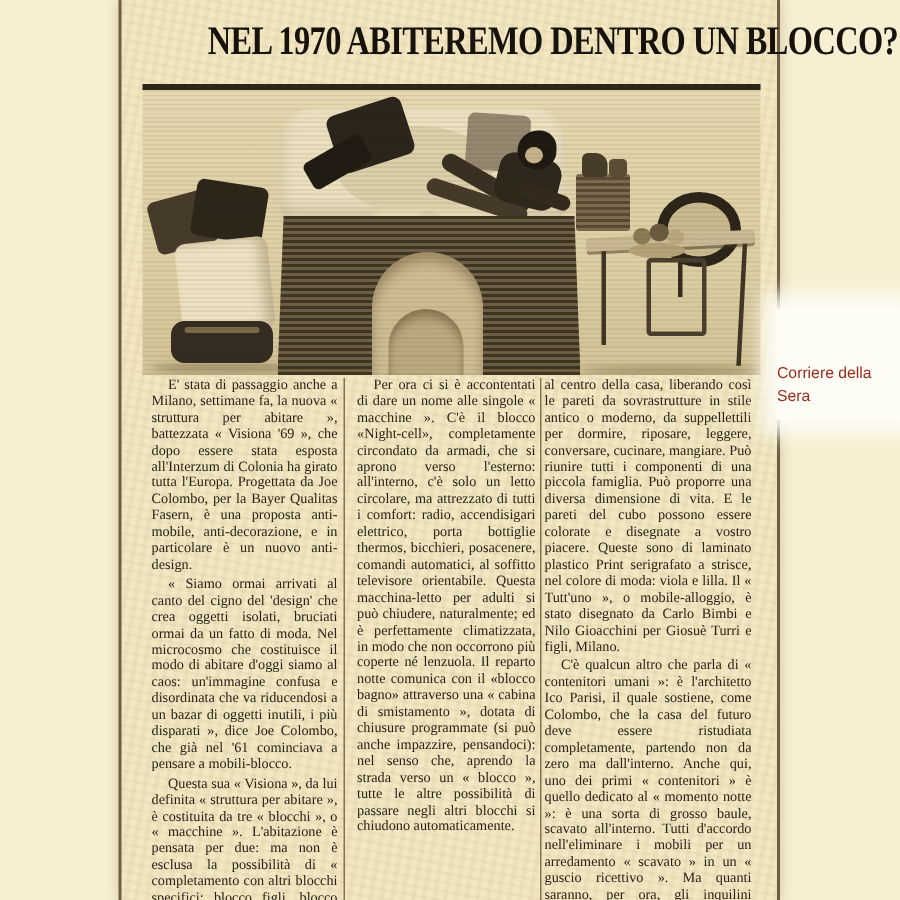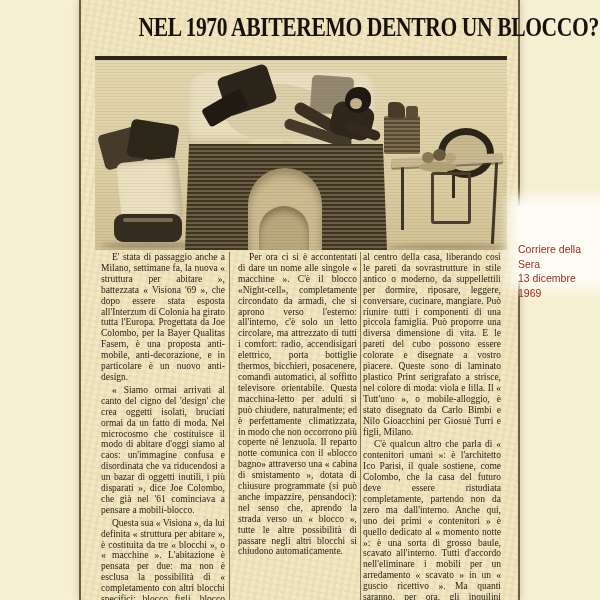--- a/index.html
+++ b/index.html
@@ -172,16 +172,15 @@
       <p>al centro della casa, liberando così le pareti da sovrastrutture in stile antico o moderno, da suppellettili per dormire, riposare, leggere, conversare, cucinare, mangiare. Può riunire tutti i componenti di una piccola famiglia. Può proporre una diversa dimensione di vita. E le pareti del cubo possono essere colorate e disegnate a vostro piacere. Queste sono di laminato plastico Print serigrafato a strisce, nel colore di moda: viola e lilla. Il « Tutt'uno », o mobile-alloggio, è stato disegnato da Carlo Bimbi e Nilo Gioacchini per Giosuè Turri e figli, Milano.</p>
       <p class="ind">C'è qualcun altro che parla di « contenitori umani »: è l'architetto Ico Parisi, il quale sostiene, come Colombo, che la casa del futuro deve essere ristudiata completamente, partendo non da zero ma dall'interno. Anche qui, uno dei primi « contenitori » è quello dedicato al « momento notte »: è una sorta di grosso baule, scavato all'interno. Tutti d'accordo nell'eliminare i mobili per un arredamento « scavato » in un « guscio ricettivo ». Ma quanti saranno, per ora, gli inquilini disposti a lasciarsi « contenere »?</p>
 
     </div>
 
   </div>
 
   <div class="note-label"></div>
   <div class="note">
     <div>Corriere della Sera</div>
-    <div>13 dicembre 1969</div>
   </div>
 
 </div>
 
 </body></html>

